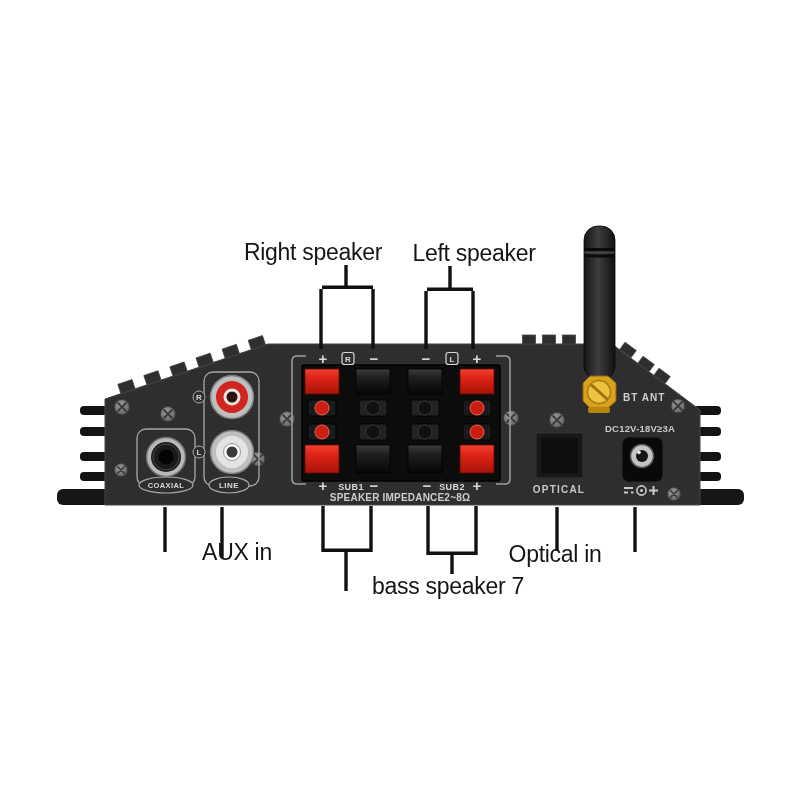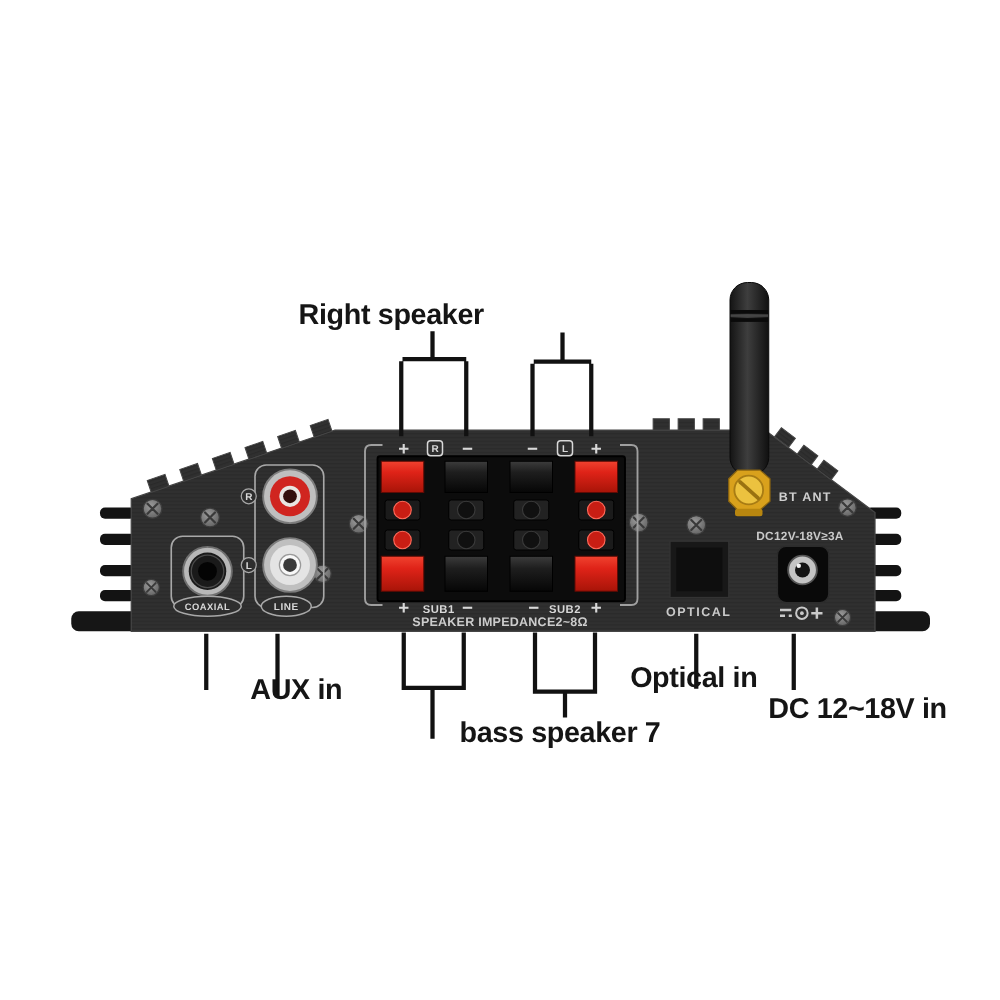--- a/index.html
+++ b/index.html
@@ -1,20 +1,20 @@
 <!DOCTYPE html>
 <html><head>
 <meta charset="utf-8">
 <style>
   html,body{margin:0;padding:0;background:#fff;}
   .canvas{position:relative;width:800px;height:800px;background:#ffffff;overflow:hidden;
           font-family:"Liberation Sans",sans-serif;}
   .canvas svg{position:absolute;left:0;top:0;}
   .callout{position:absolute;transform:translate(-50%,-50%);white-space:nowrap;
-           font-size:23px;letter-spacing:-0.3px;color:#151515;font-weight:700;}
+           font-size:23px;letter-spacing:-0.3px;color:#151515;font-weight:400;}
   
   text{font-family:"Liberation Sans",sans-serif;fill:#c9c9c9;}
   .mk{font-size:15px;font-weight:bold;fill:#d8d8d8;text-anchor:middle;}
   .mk-sm{font-size:9px;font-weight:bold;fill:#d8d8d8;text-anchor:middle;letter-spacing:.4px;}
   .mk-box{font-size:8px;font-weight:bold;fill:#d8d8d8;text-anchor:middle;}
   .panel-label{font-size:10px;font-weight:bold;fill:#c9c9c9;text-anchor:middle;letter-spacing:1.2px;}
   .panel-label-sm{font-size:7.5px;font-weight:bold;fill:#d8d8d8;text-anchor:middle;letter-spacing:.4px;}
   .rating{font-size:9.5px;font-weight:bold;fill:#c9c9c9;text-anchor:middle;letter-spacing:.2px;}
   .impedance{font-size:10px;font-weight:bold;fill:#cccccc;text-anchor:middle;letter-spacing:.2px;}
   .btant{font-size:10px;font-weight:bold;fill:#cfcfcf;letter-spacing:1px;}
@@ -278,18 +278,18 @@
     <path d="M165,507 V552"></path>
     <path d="M222,507 V558"></path>
     <path d="M323,506 V552 M371,506 V552 M323,550.3 H371 M346,552 V591"></path>
     <path d="M428,506 V555 M476,506 V555 M428,553.3 H476 M452,555 V574"></path>
     <path d="M557,507 V551"></path>
     <path d="M635,507 V552"></path>
   </g>
 </svg>
 
 <div class="callout" style="left:313px;top:252px">Right speaker</div>
+<div class="callout" style="left:474px;top:253px">Left speaker</div>
 <div class="callout" style="left:237px;top:552px">AUX in</div>
 <div class="callout" style="left:448px;top:586px">bass speaker 7</div>
-<div class="callout" style="left:555px;top:542px">Optical in</div>
-<div class="callout" style="left:686px;top:567px">DC 12~18V in</div>
+<div class="callout" style="left:555px;top:554px">Optical in</div>
 
 </div>
 
 </body></html>

